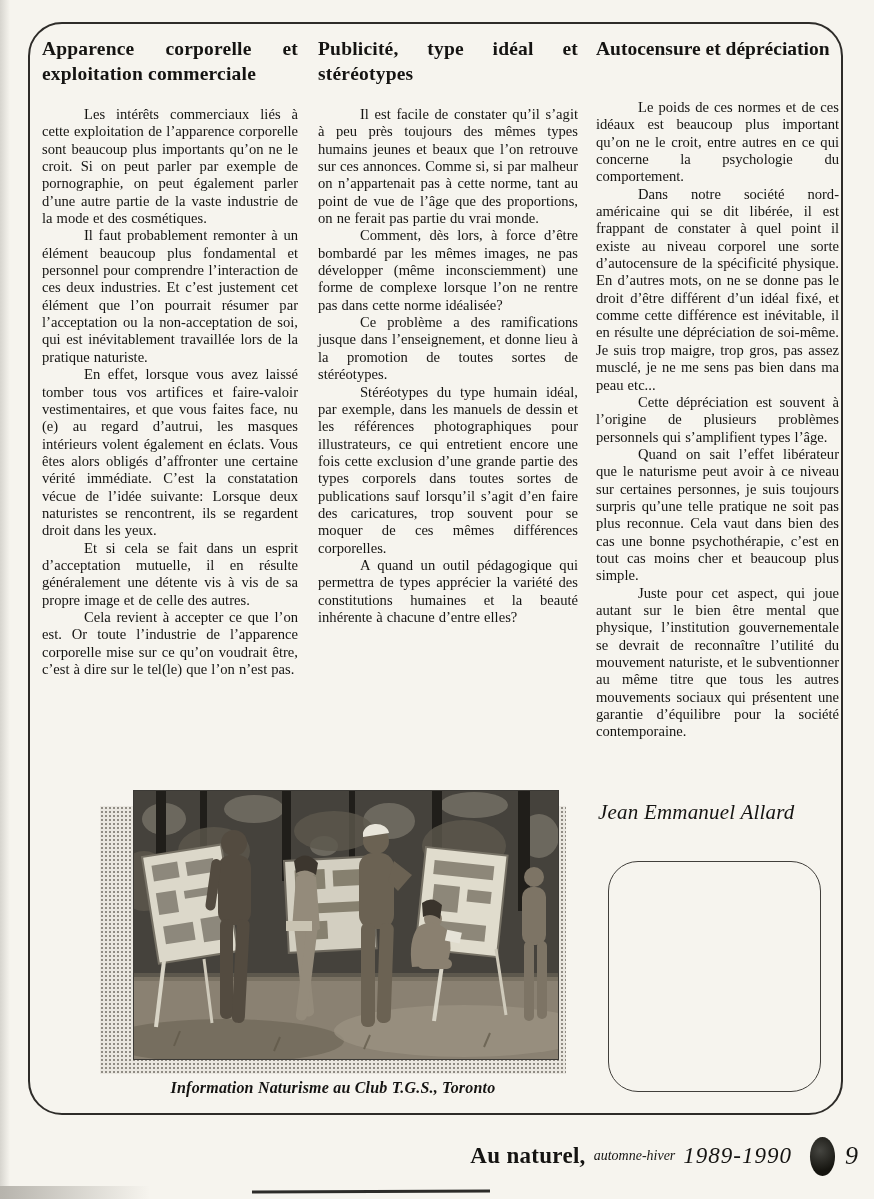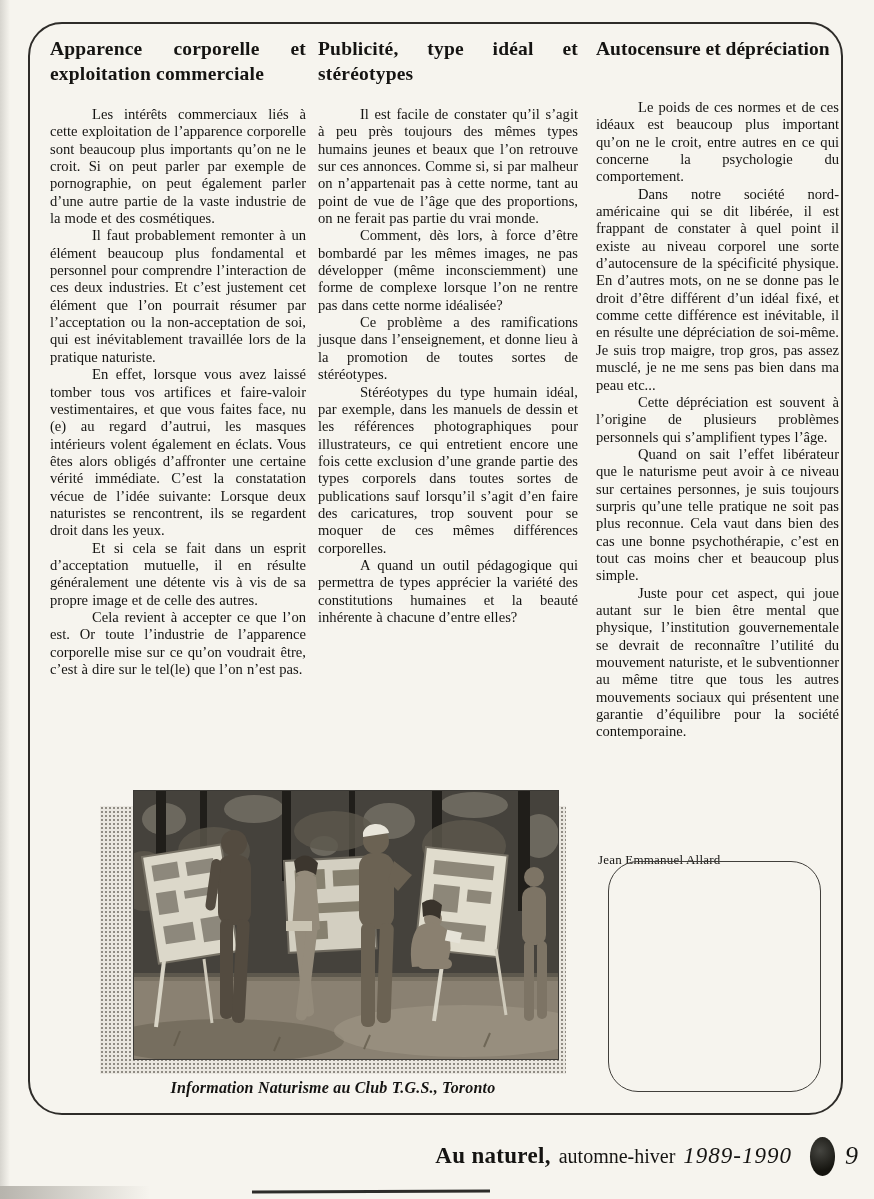--- a/index.html
+++ b/index.html
@@ -9,21 +9,21 @@
     font-family:"Liberation Serif", serif;
     color:#151412;
   }
   
   .page-border{
     position:absolute;left:28px;top:22px;width:811px;height:1089px;
     border:2px solid #2e2c29;border-radius:34px;
     pointer-events:none;
   }
   .col{position:absolute;top:36px;}
-  .col1{left:50px;width:256px;}
+  .col1{left:42px;width:256px;}
   .col2{left:318px;width:260px;}
   .col3{left:596px;width:243px;}
   .col h2{
     margin:0 0 20px 0;
     font-size:19.5px;line-height:25px;font-weight:bold;
     text-align:justify;letter-spacing:.2px;
   }
   .col3 h2{margin-bottom:38px;white-space:nowrap;letter-spacing:0;}
   .col p{
     margin:0;text-align:justify;text-indent:42px;
@@ -42,35 +42,35 @@
     outline:1px solid #3c3a36;
     overflow:hidden;background:#4a4742;
   }
   .photo svg{display:block;}
   .caption{
     position:absolute;left:100px;top:1079px;width:466px;
     text-align:center;font-weight:bold;font-style:italic;
     font-size:16px;letter-spacing:.2px;
   }
   .signature{
-    position:absolute;left:598px;top:852px;width:240px;
-    font-size:13px;letter-spacing:.2px;
+    position:absolute;left:598px;top:800px;width:240px;
+    font-style:italic;font-size:21px;letter-spacing:.2px;
   }
   .empty-box{
     position:absolute;left:608px;top:861px;width:211px;height:229px;
     border:1.5px solid #413f3b;border-radius:30px;background:transparent;
   }
   .footer{
     position:absolute;left:380px;top:1133px;width:478px;height:46px;
     display:flex;align-items:center;justify-content:flex-end;gap:8px;
   }
   .footer .magazine{
     font-weight:bold;font-size:23px;letter-spacing:.3px;
   }
-  .footer .issue{font-size:20px;}
+  .footer .issue{font-style:italic;font-size:14px;}
   .footer .years{font-style:italic;font-size:23px;letter-spacing:1px;}
   .footer .dot{
     width:25px;height:39px;border-radius:50%;
     background:radial-gradient(circle at 40% 35%, #454540 0%, #15140f 70%);
     margin-left:10px;flex:0 0 auto;
   }
   .footer .pagenum{font-style:italic;font-size:26px;margin-left:2px;}
   .scan-line{
     position:absolute;left:252px;top:1190px;width:238px;height:3px;
     background:#2d2c29;transform:rotate(-.25deg);

